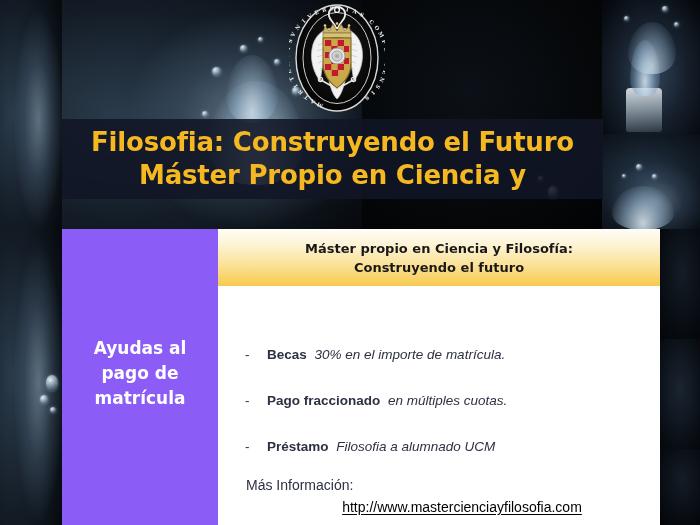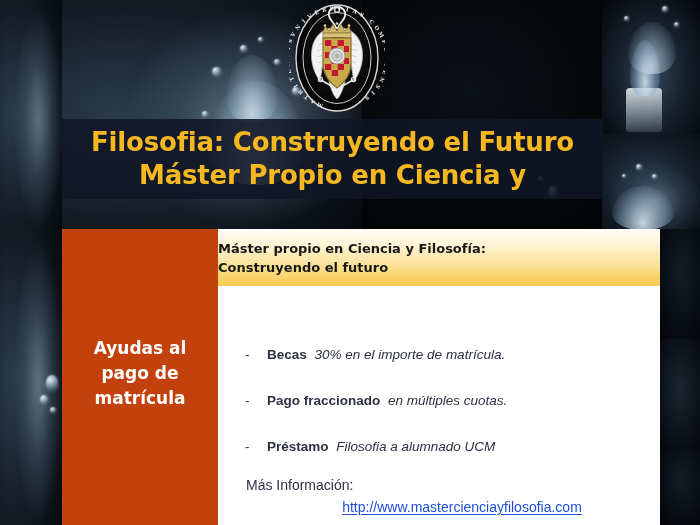--- a/index.html
+++ b/index.html
@@ -125,21 +125,21 @@
     text-align: center;
   }
 
   
   #sidebar-panel {
     position: absolute;
     left: 62px;
     top: 229px;
     width: 156px;
     height: 296px;
-    background: #c2410c;
+    background: #8b5cf6;
     z-index: 8;
     display: flex;
     align-items: center;
     justify-content: center;
   }
   #sidebar-label {
     color: #ffffff;
     font-family: "DejaVu Sans", sans-serif;
     font-weight: bold;
     font-size: 17px;
@@ -167,21 +167,21 @@
     width: 100%;
     height: 57px;
     background: linear-gradient(to bottom,
         #fffdf6 0%,
         #fdf3d4 28%,
         #fbe29a 62%,
         #f8cf5e 92%,
         #f6c94e 100%);
     display: flex;
     flex-direction: column;
-    align-items: flex-start;
+    align-items: center;
     justify-content: center;
   }
   .card-header-line {
     color: #181818;
     font-family: "DejaVu Sans", sans-serif;
     font-weight: bold;
     font-size: 13px;
     line-height: 19px;
     text-align: center;
     white-space: nowrap;
@@ -232,21 +232,21 @@
   }
   #info-label {
     line-height: 22px;
   }
   .link-row {
     text-align: center;
     padding-right: 18px;
     line-height: 22px;
   }
   .ext-link {
-    color: #1d4ed8;
+    color: #000000;
     text-decoration: underline;
     text-underline-offset: 2px;
     font-size: 14px;
     cursor: pointer;
     font-family: "Liberation Sans", sans-serif;
   }
   .link-row.url { padding-left: 36px; }
   .link-row.mail { padding-left: 20px; }
 </style>
 </head>

